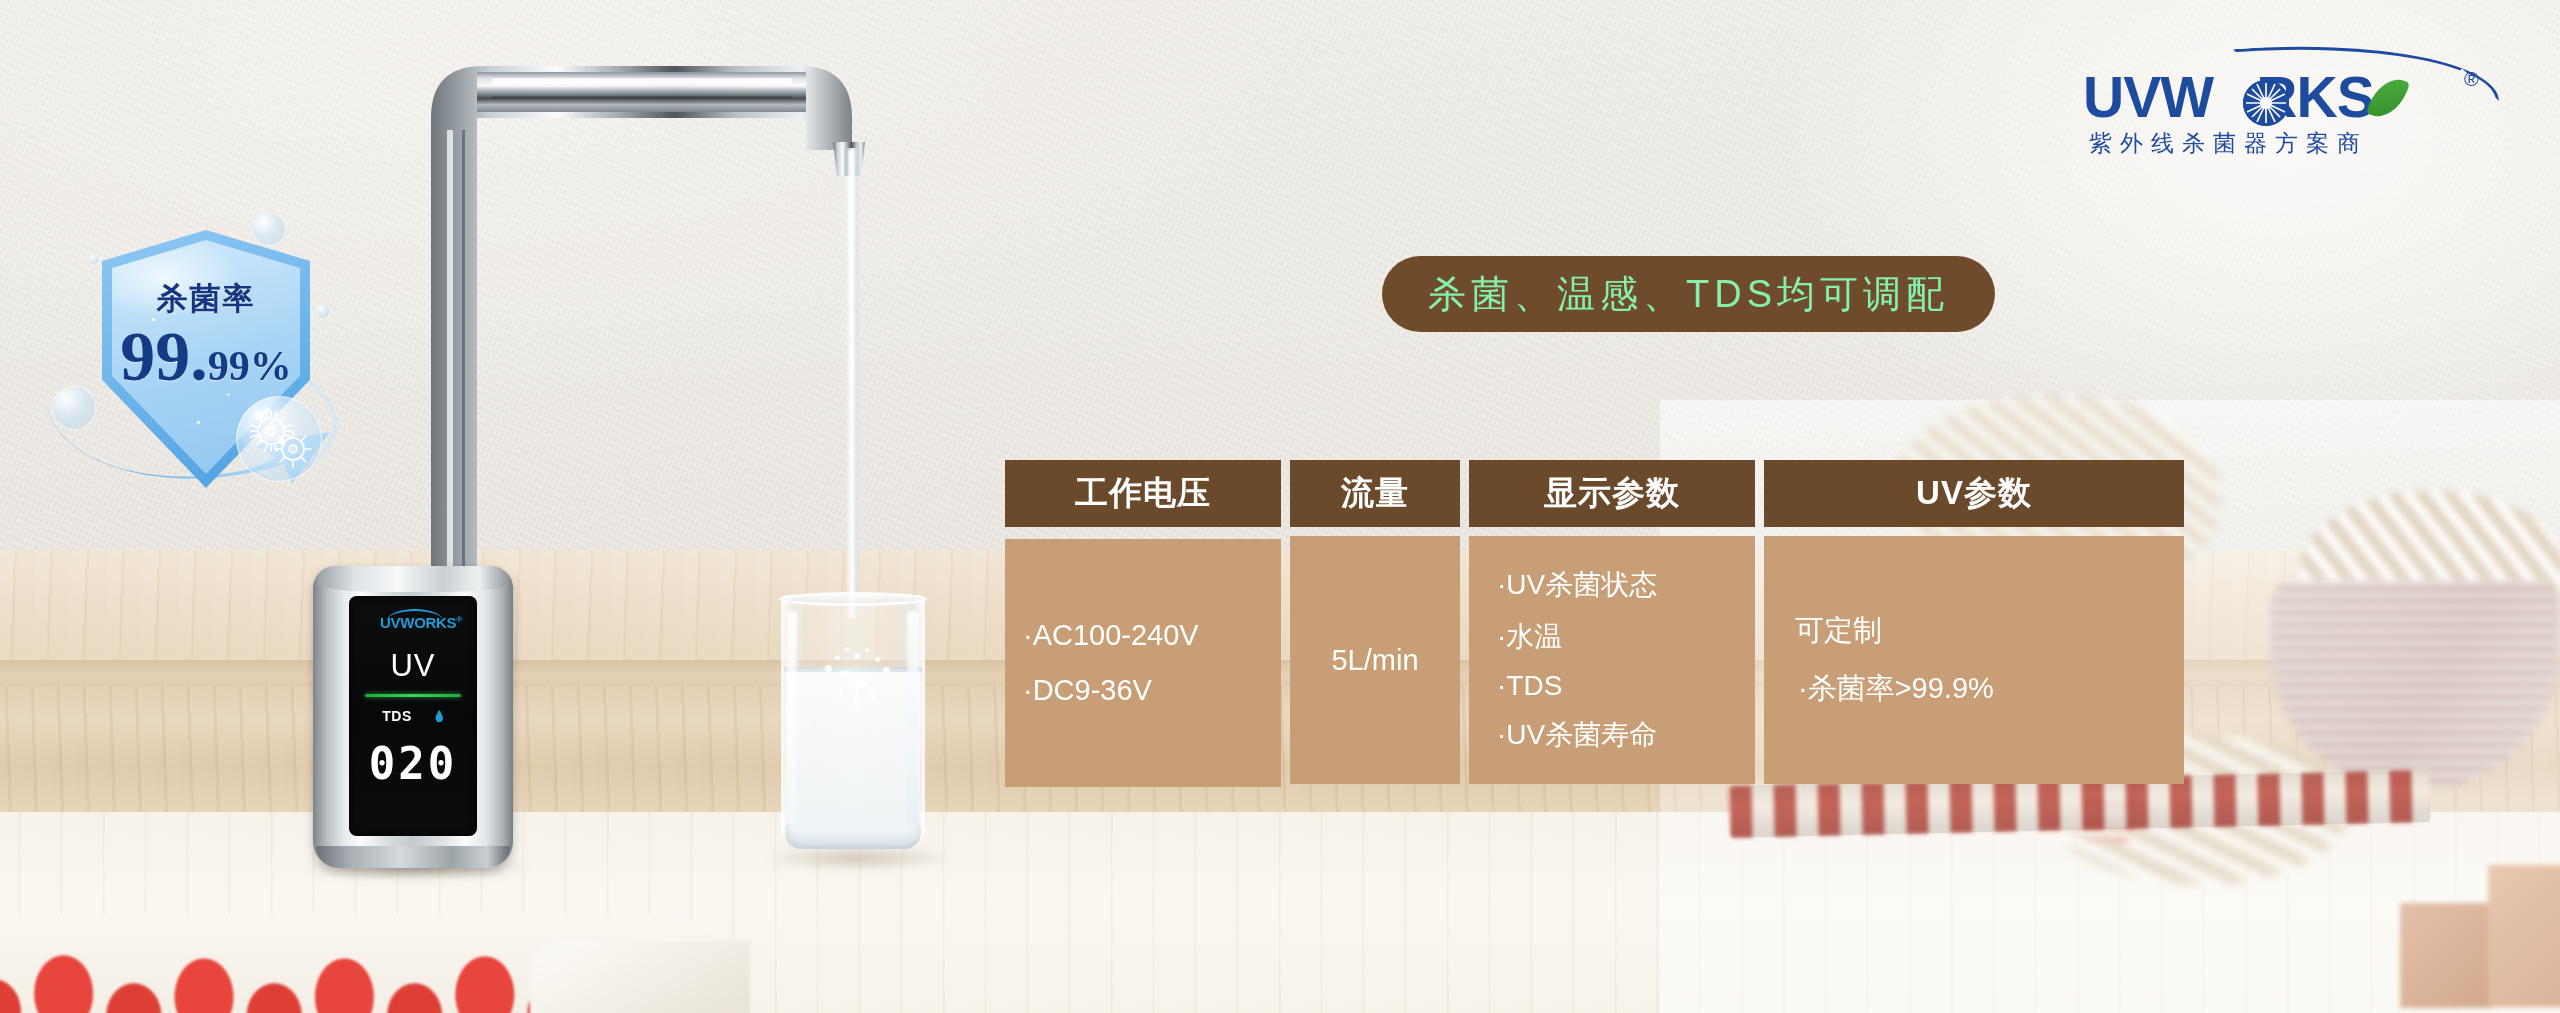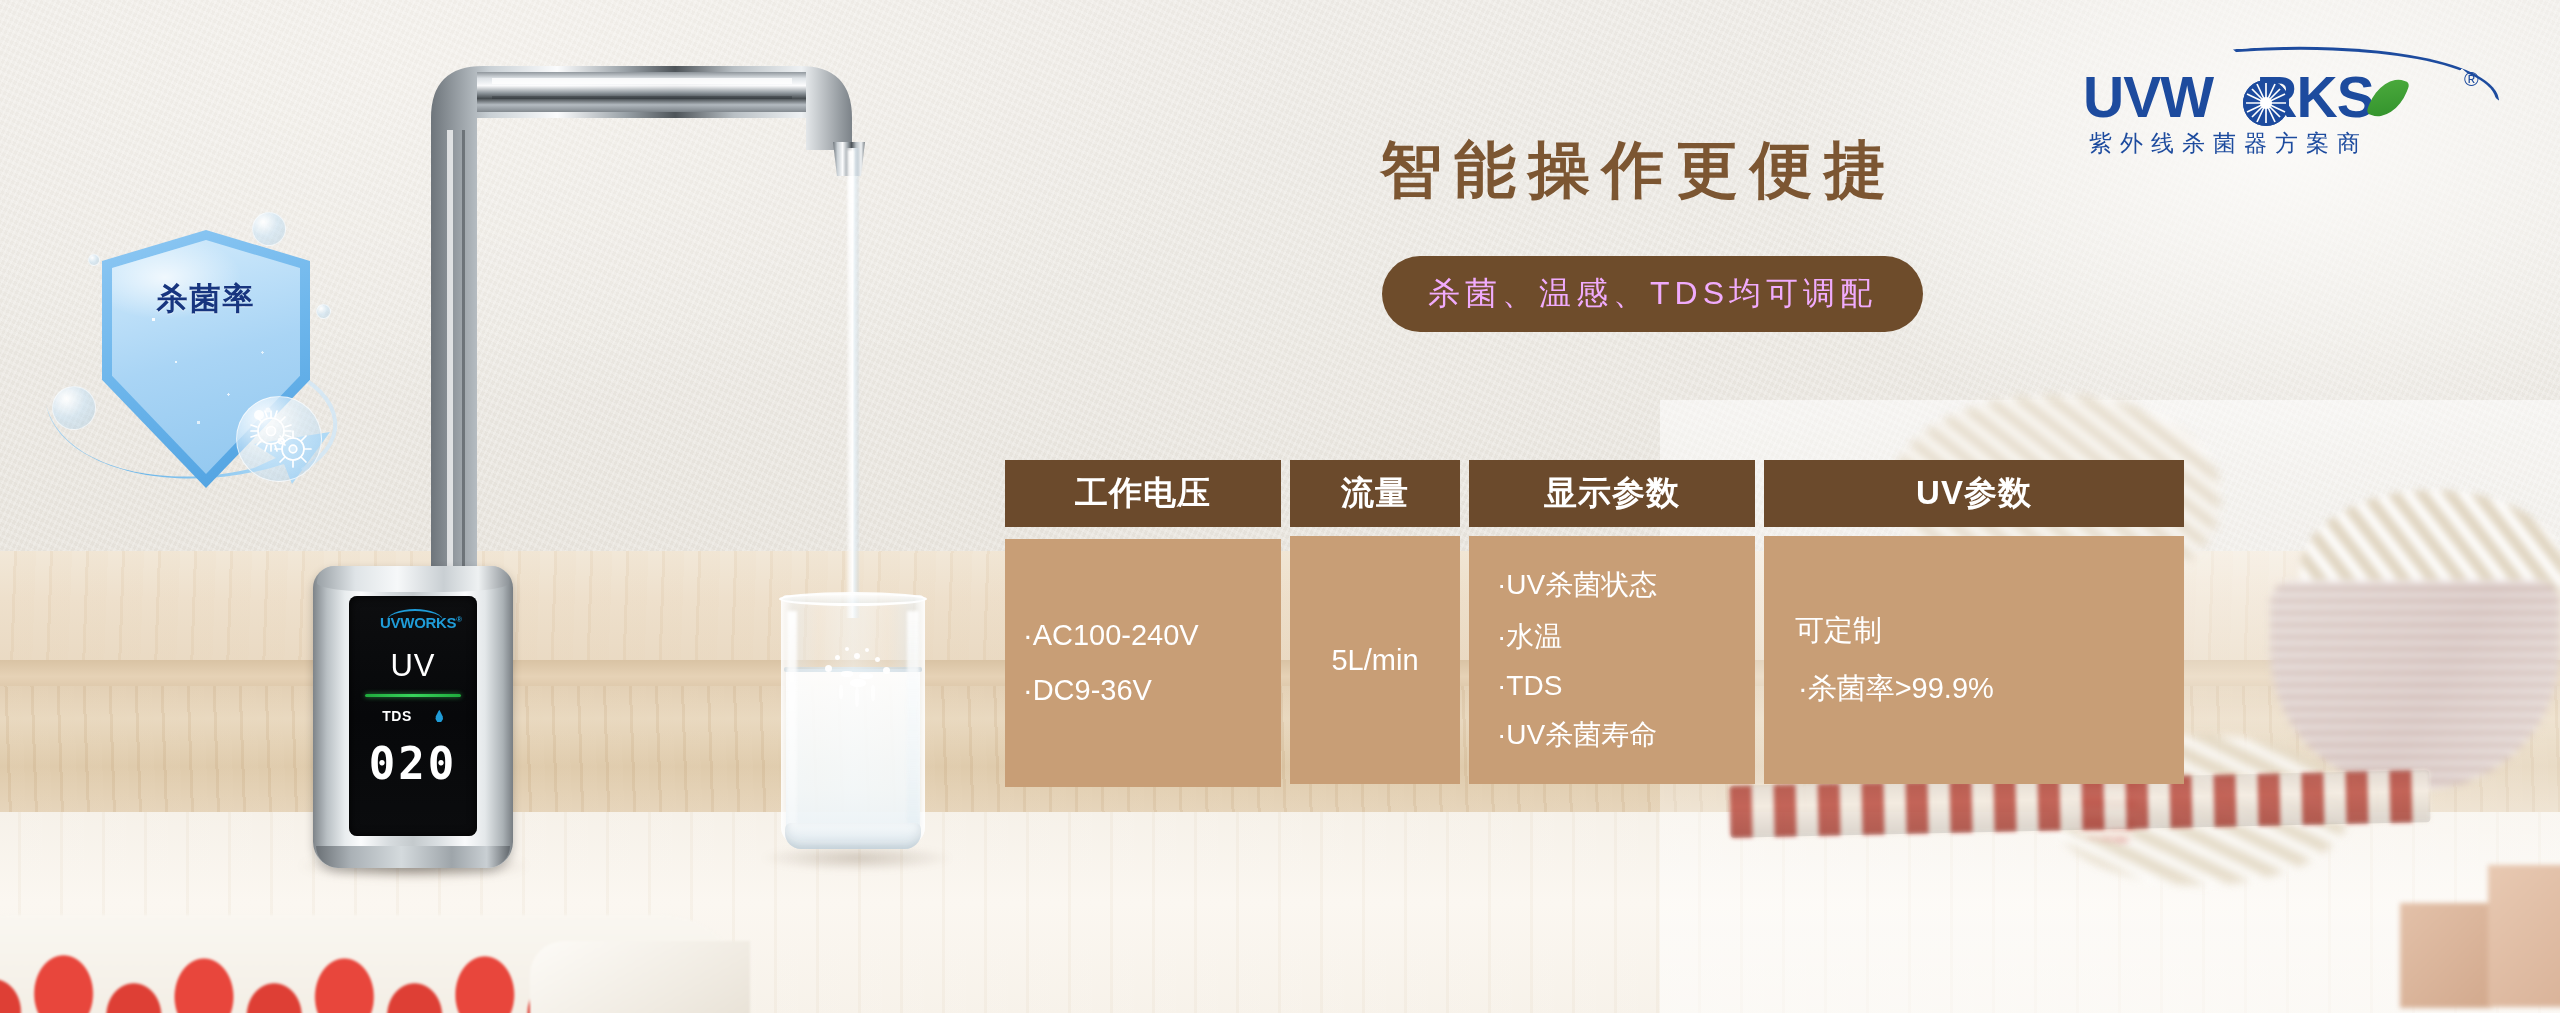--- a/index.html
+++ b/index.html
@@ -436,22 +436,22 @@
     letter-spacing:12px;
     white-space:nowrap;
   }
   .pill{
     position:absolute; left:1382px; top:256px;
     height:76px;
     padding:0 46px;
     display:flex; align-items:center;
     background:#6e4c2b;
     border-radius:38px;
-    color:#f0abfc;
-    font-size:32px;
+    color:#86efac;
+    font-size:38px;
     letter-spacing:5px;
     white-space:nowrap;
   }
 
   
   .spec-table{
     position:absolute; left:1005px; top:460px;
     width:1318px;
     display:flex;
     gap:9px;
@@ -670,20 +670,23 @@
       </defs>
       <path d="M6 58 C20 118 116 146 214 122 L236 112 L214 98 L290 86 L252 138 L244 118 C140 152 18 124 6 58 Z" fill="url(#swg)"></path>
       <path d="M232 18 C300 40 318 92 262 124" fill="none" stroke="#cfe7f8" stroke-width="4" stroke-opacity="0.75"></path>
     </svg>
 
     <div class="shield">
       <div class="shield-outer"></div>
       <div class="shield-inner"></div>
       <div class="shield-sheen"></div>
       <div class="badge-label">杀菌率</div>
+      <div class="badge-value">
+        <span class="big">99</span><span class="dot">.</span><span class="small">99%</span>
+      </div>
     </div>
 
     <div class="bubble" style="left:204px; top:-6px; width:34px; height:34px;"></div>
     <div class="bubble" style="left:4px;   top:168px; width:44px; height:44px;"></div>
     <div class="bubble" style="left:268px; top:86px;  width:15px; height:15px;"></div>
     <div class="bubble" style="left:40px;  top:36px;  width:12px; height:12px;"></div>
 
     <div class="germ-bubble">
       <svg viewBox="0 0 86 86" width="86" height="86">
         <g stroke="#ffffff" stroke-width="1.7" fill="none" stroke-linecap="round">
@@ -698,21 +701,20 @@
                    M48 30 L54 28 M48 38 L54 40 M30 48 L28 54 M38 48 L40 54"></path>
           <path d="M56 41 V34 M56 63 V70 M45 52 H38 M67 52 H74
                    M48 44 L43 39 M64 44 L69 39 M48 60 L43 65 M64 60 L69 65"></path>
         </g>
         <circle cx="22" cy="18" r="5" fill="#ffffff" fill-opacity="0.85"></circle>
         <circle cx="31" cy="13" r="2.6" fill="#ffffff" fill-opacity="0.7"></circle>
       </svg>
     </div>
   </div>
 
-  <div class="headline">智能操作更便捷</div>
 
   <div class="pill">
     <span>杀菌、温感、TDS均可调配</span>
   </div>
 
   <div class="spec-table">
 
     <div class="spec-col c0">
       <div class="spec-head">工作电压</div>
       <div class="spec-body">

